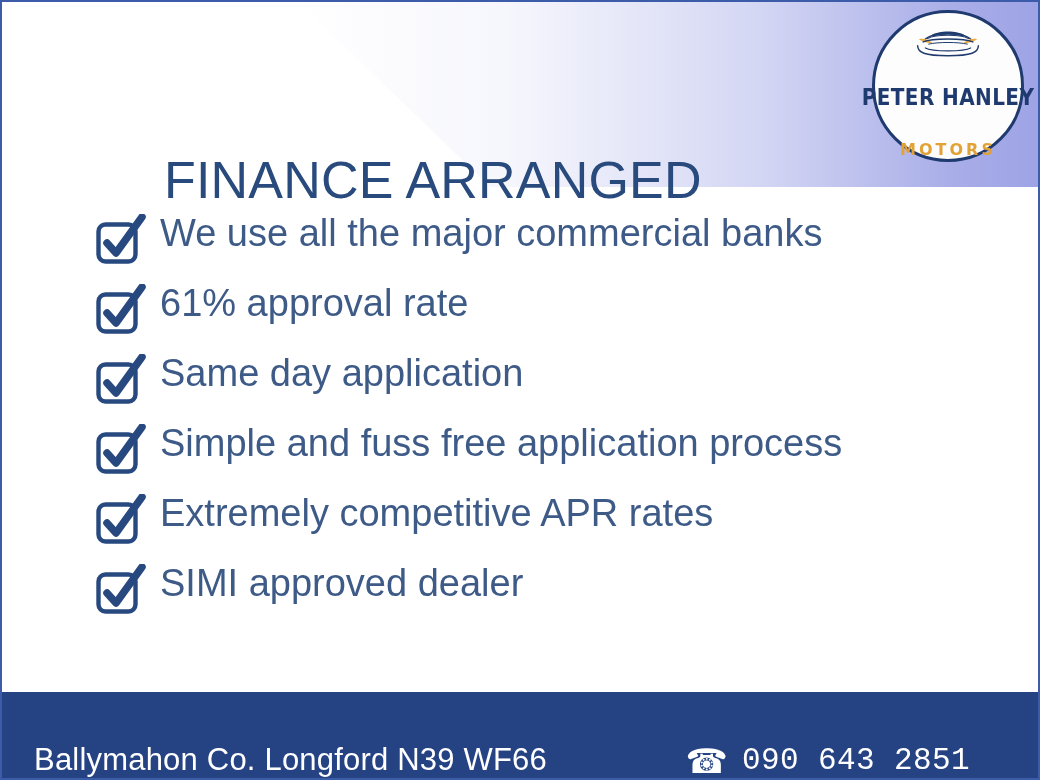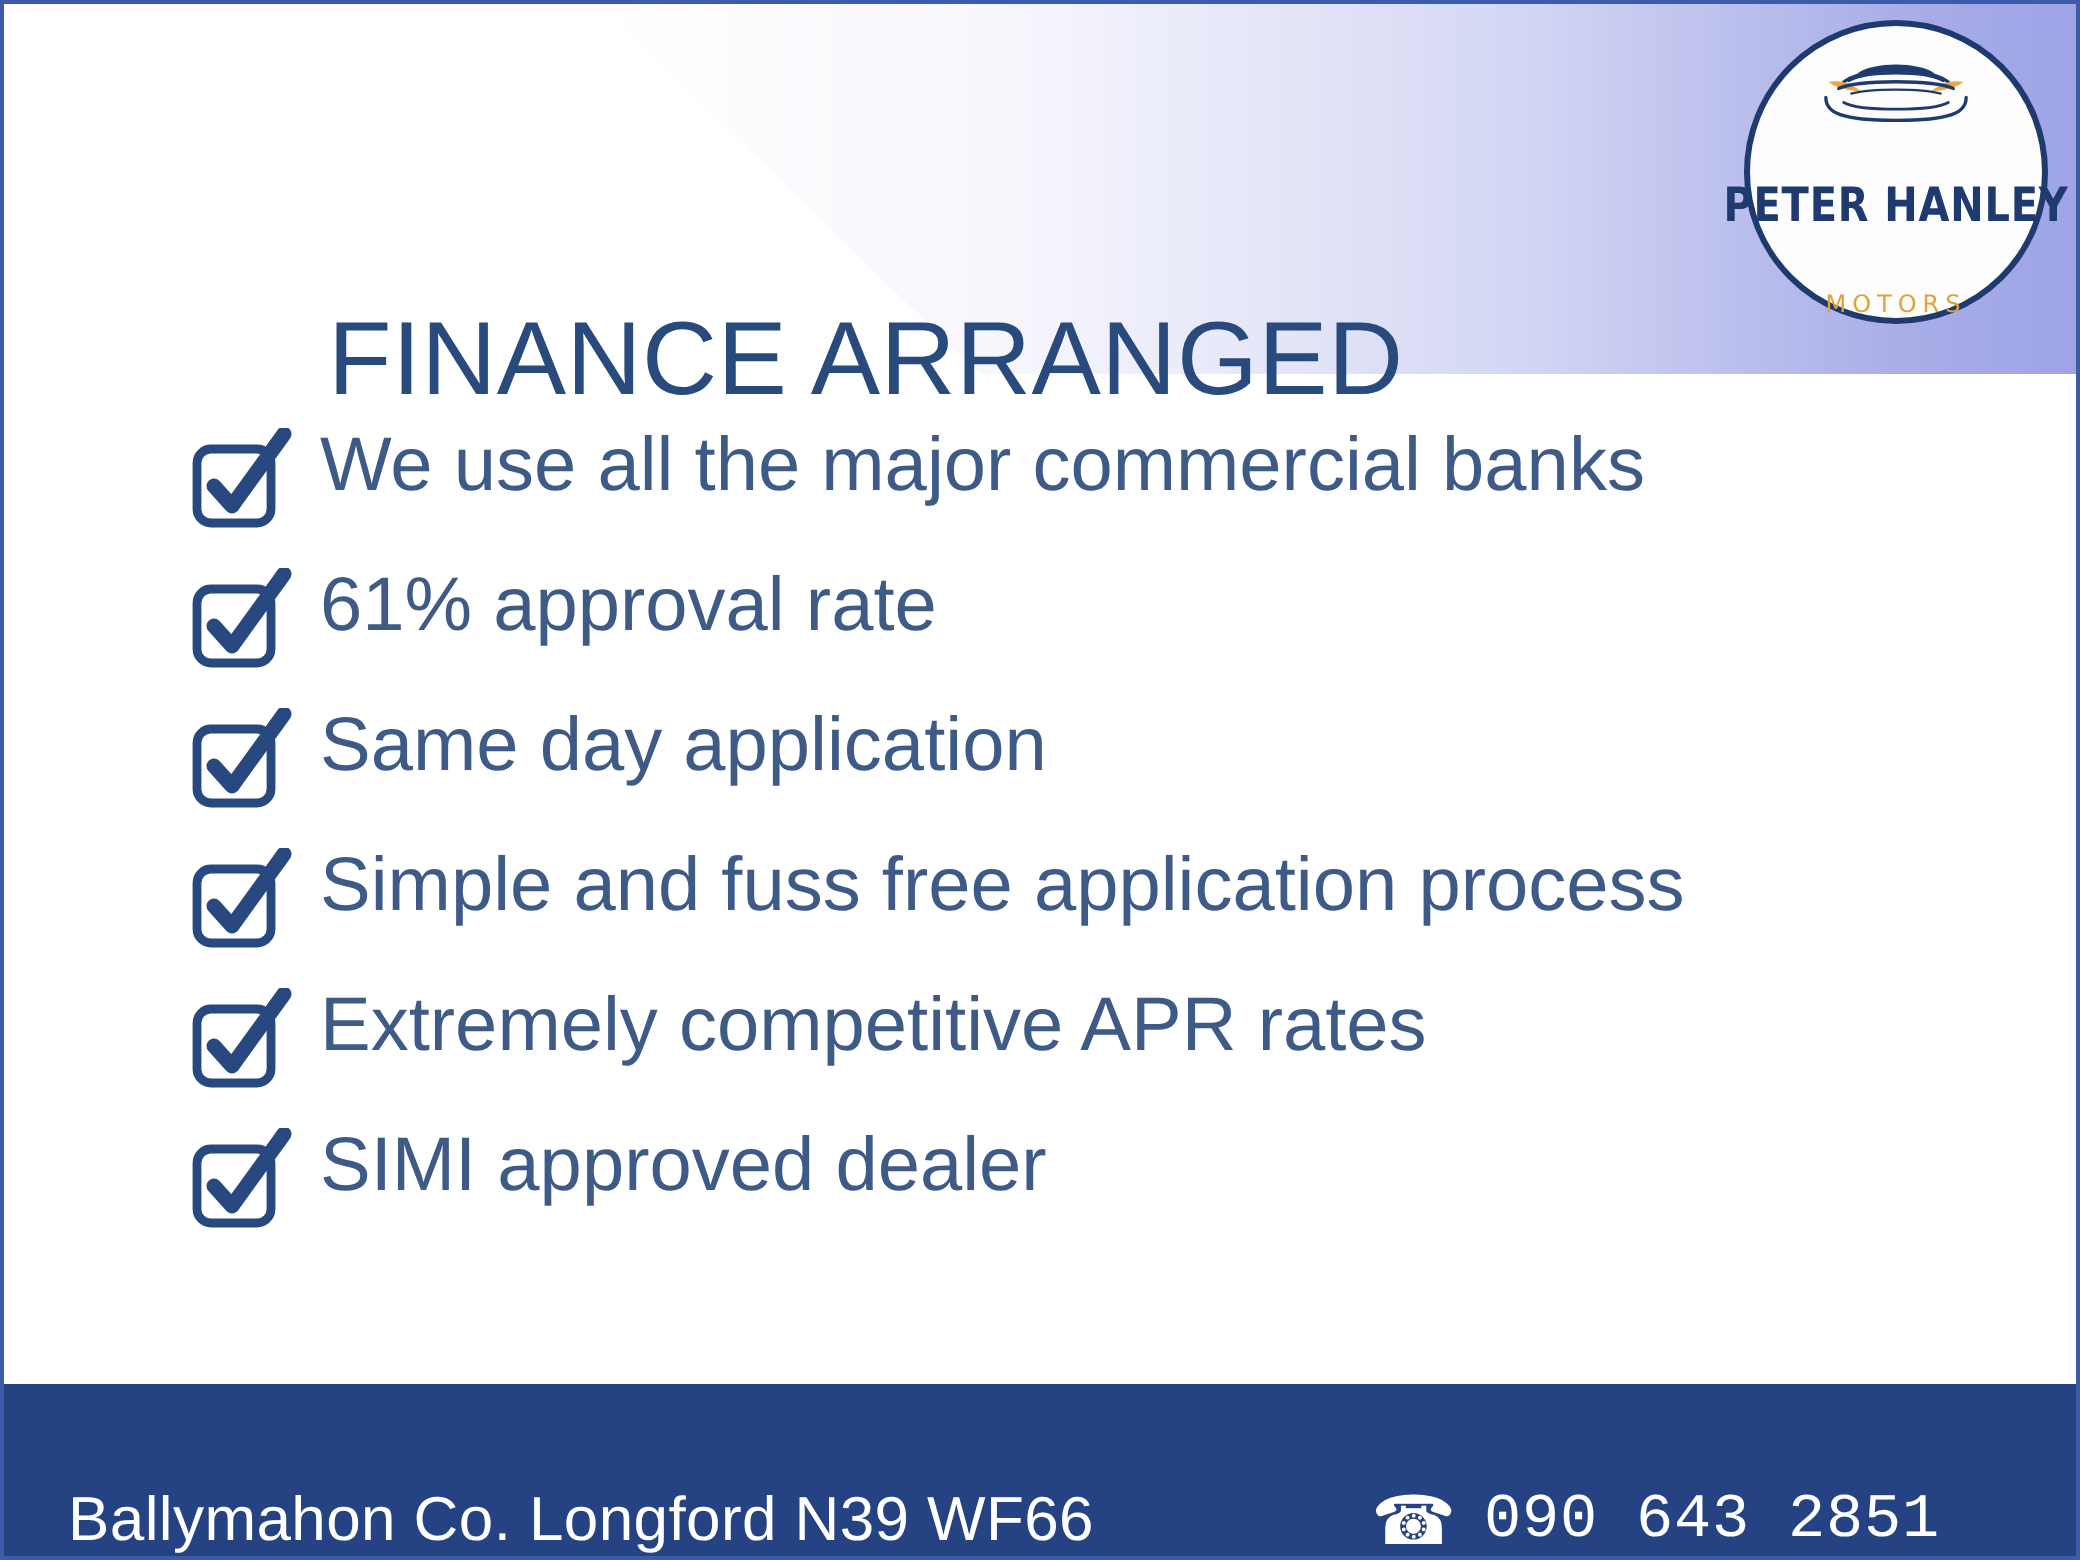--- a/index.html
+++ b/index.html
@@ -61,22 +61,22 @@
     font-size:20px;
     letter-spacing:0.4px;
     color:#1f3a6e;
     line-height:1;
     margin-top:4px;
     transform:scaleY(1.18);
     white-space:nowrap;
   }
   .logo-sub {
     font-family:"DejaVu Sans", sans-serif;
-    font-weight:normal;
-    font-size:12px;
+    font-weight:bold;
+    font-size:16px;
     letter-spacing:3px;
     color:#e2a236;
     margin-top:9px;
     white-space:nowrap;
     text-align:center;
   }
 
   
   .headline {
     position:absolute;

